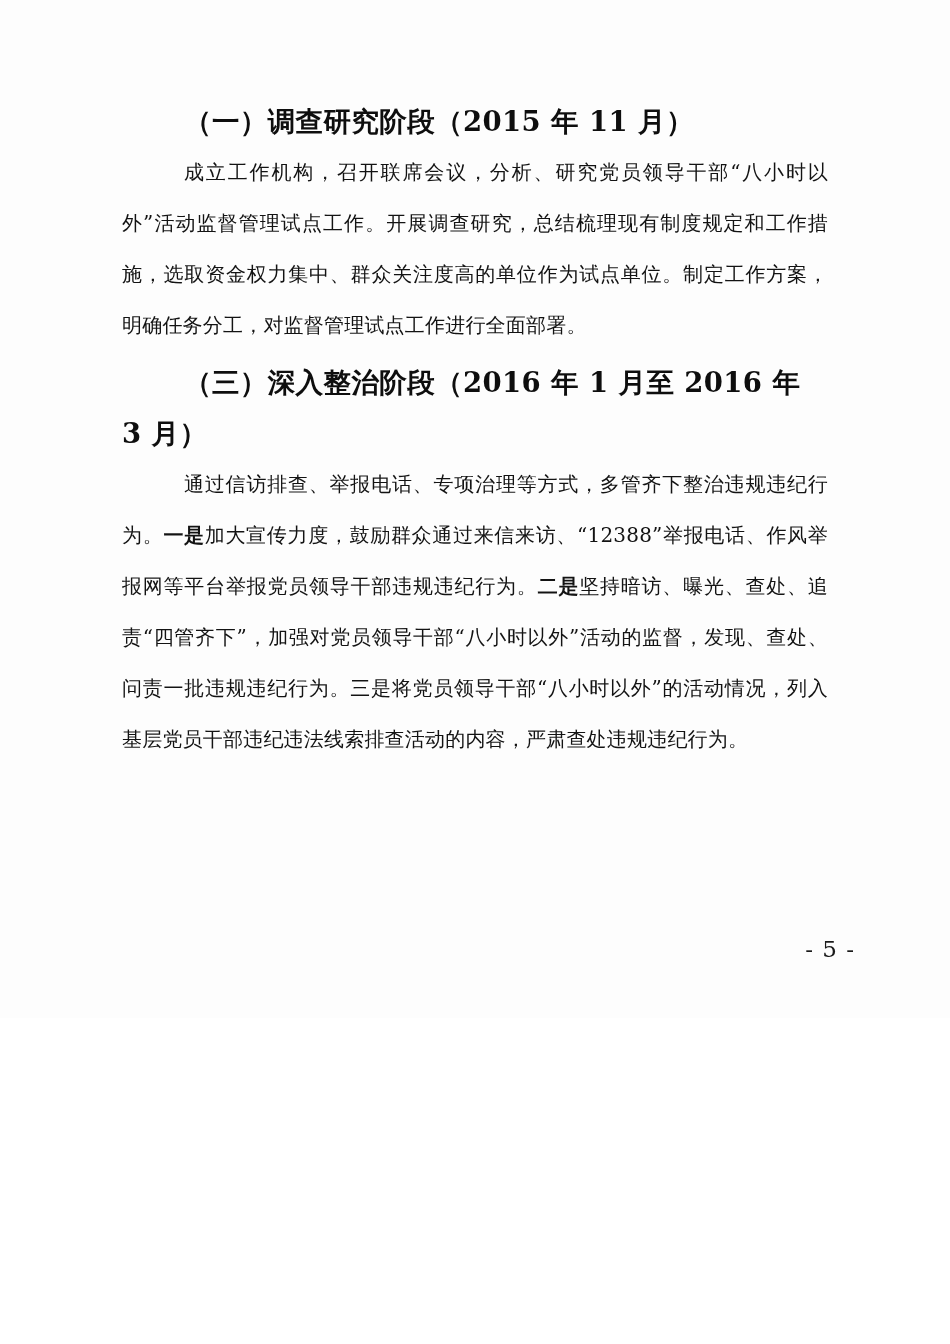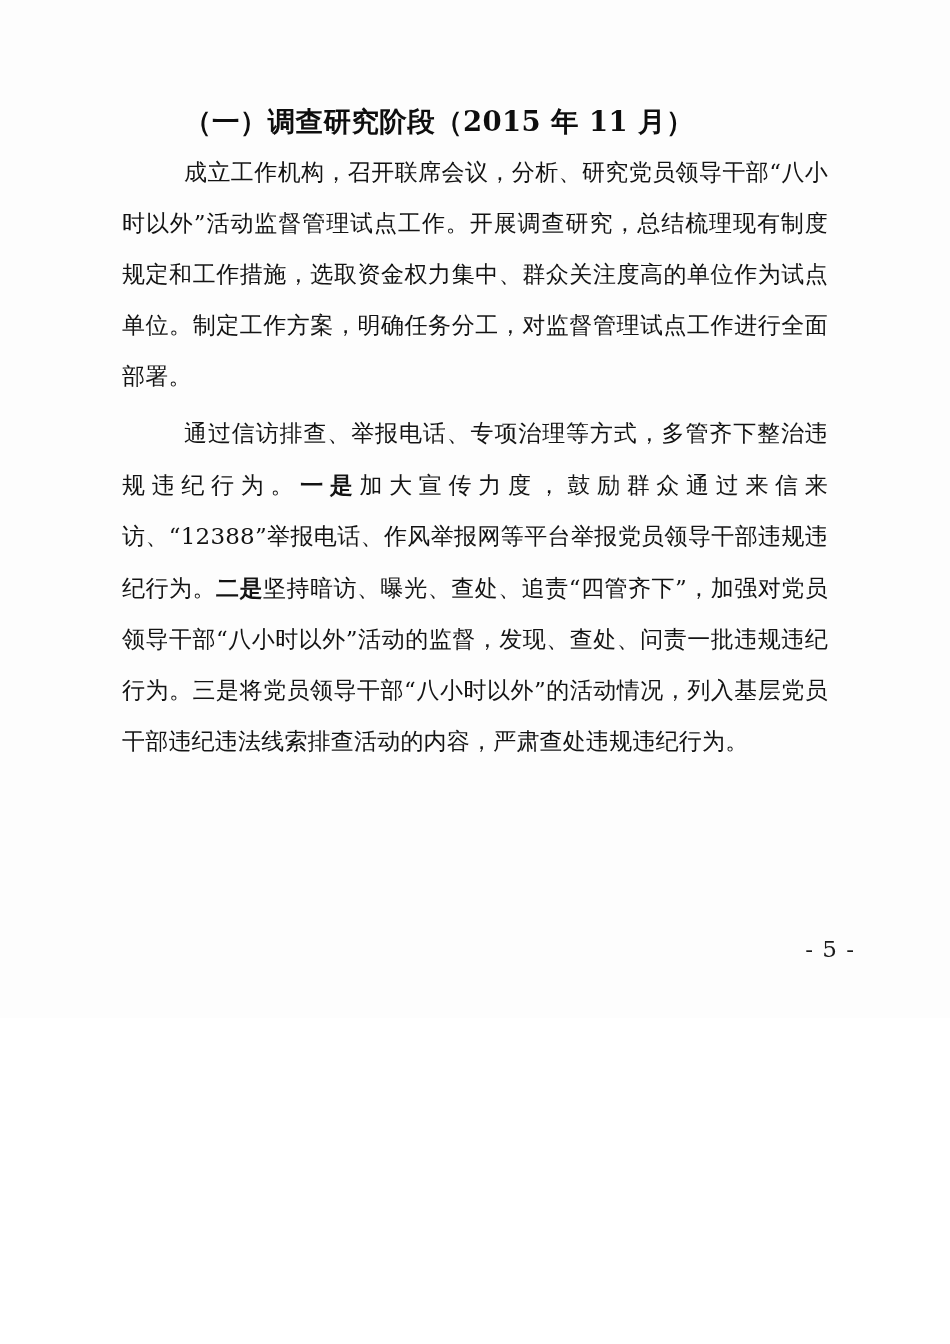--- a/index.html
+++ b/index.html
@@ -22,21 +22,21 @@
     height: 1018px;
     background: #fdfdfd;
   }
   .content {
     position: absolute;
     left: 122px;
     top: 96px;
     width: 706px;
   }
   .para {
-    font-size: 23px;
+    font-size: 20px;
     line-height: 51px;
     letter-spacing: 0.2px;
     text-align: justify;
     text-justify: inter-ideograph;
     margin: 0 0 0 0;
     text-indent: 0;
     color: #131313;
   }
   .heading {
     font-size: 27.5px;
@@ -71,18 +71,19 @@
   <div class="content">
 
     <p class="heading">（一）调查研究阶段（2015 年 11 月）</p>
     <p class="para body-indent">成立工作机构，召开联席会议，分析、研究党员领导干部“八小时以外”活动监督管理试点工作。开展调查研究，总结梳理现有制度规定和工作措施，选取资金权力集中、群众关注度高的单位作为试点单位。制定工作方案，明确任务分工，对监督管理试点工作进行全面部署。</p>
 
     <div class="spacer-xs"></div>
 
 
     <div class="spacer-xs"></div>
 
+    <p class="heading">（三）深入整治阶段（2016 年 1 月至 2016 年 3 月）</p>
     <p class="para body-indent" id="section-body-3"><span>通过信访排查、举报电话、专项治理等方式，多管齐下整治违规违纪行为。</span><span class="b">一是</span><span>加大宣传力度，鼓励群众通过来信来访、“12388”举报电话、作风举报网等平台举报党员领导干部违规违纪行为。</span><span class="b">二是</span><span>坚持暗访、曝光、查处、追责“四管齐下”，加强对党员领导干部“八小时以外”活动的监督，发现、查处、问责一批违规违纪行为。三是将党员领导干部“八小时以外”的活动情况，列入基层党员干部违纪违法线索排查活动的内容，严肃查处违规违纪行为。</span></p>
 
   </div>
 
   <div class="page-number">- 5 -</div>
 </div>
 
 </body></html>

